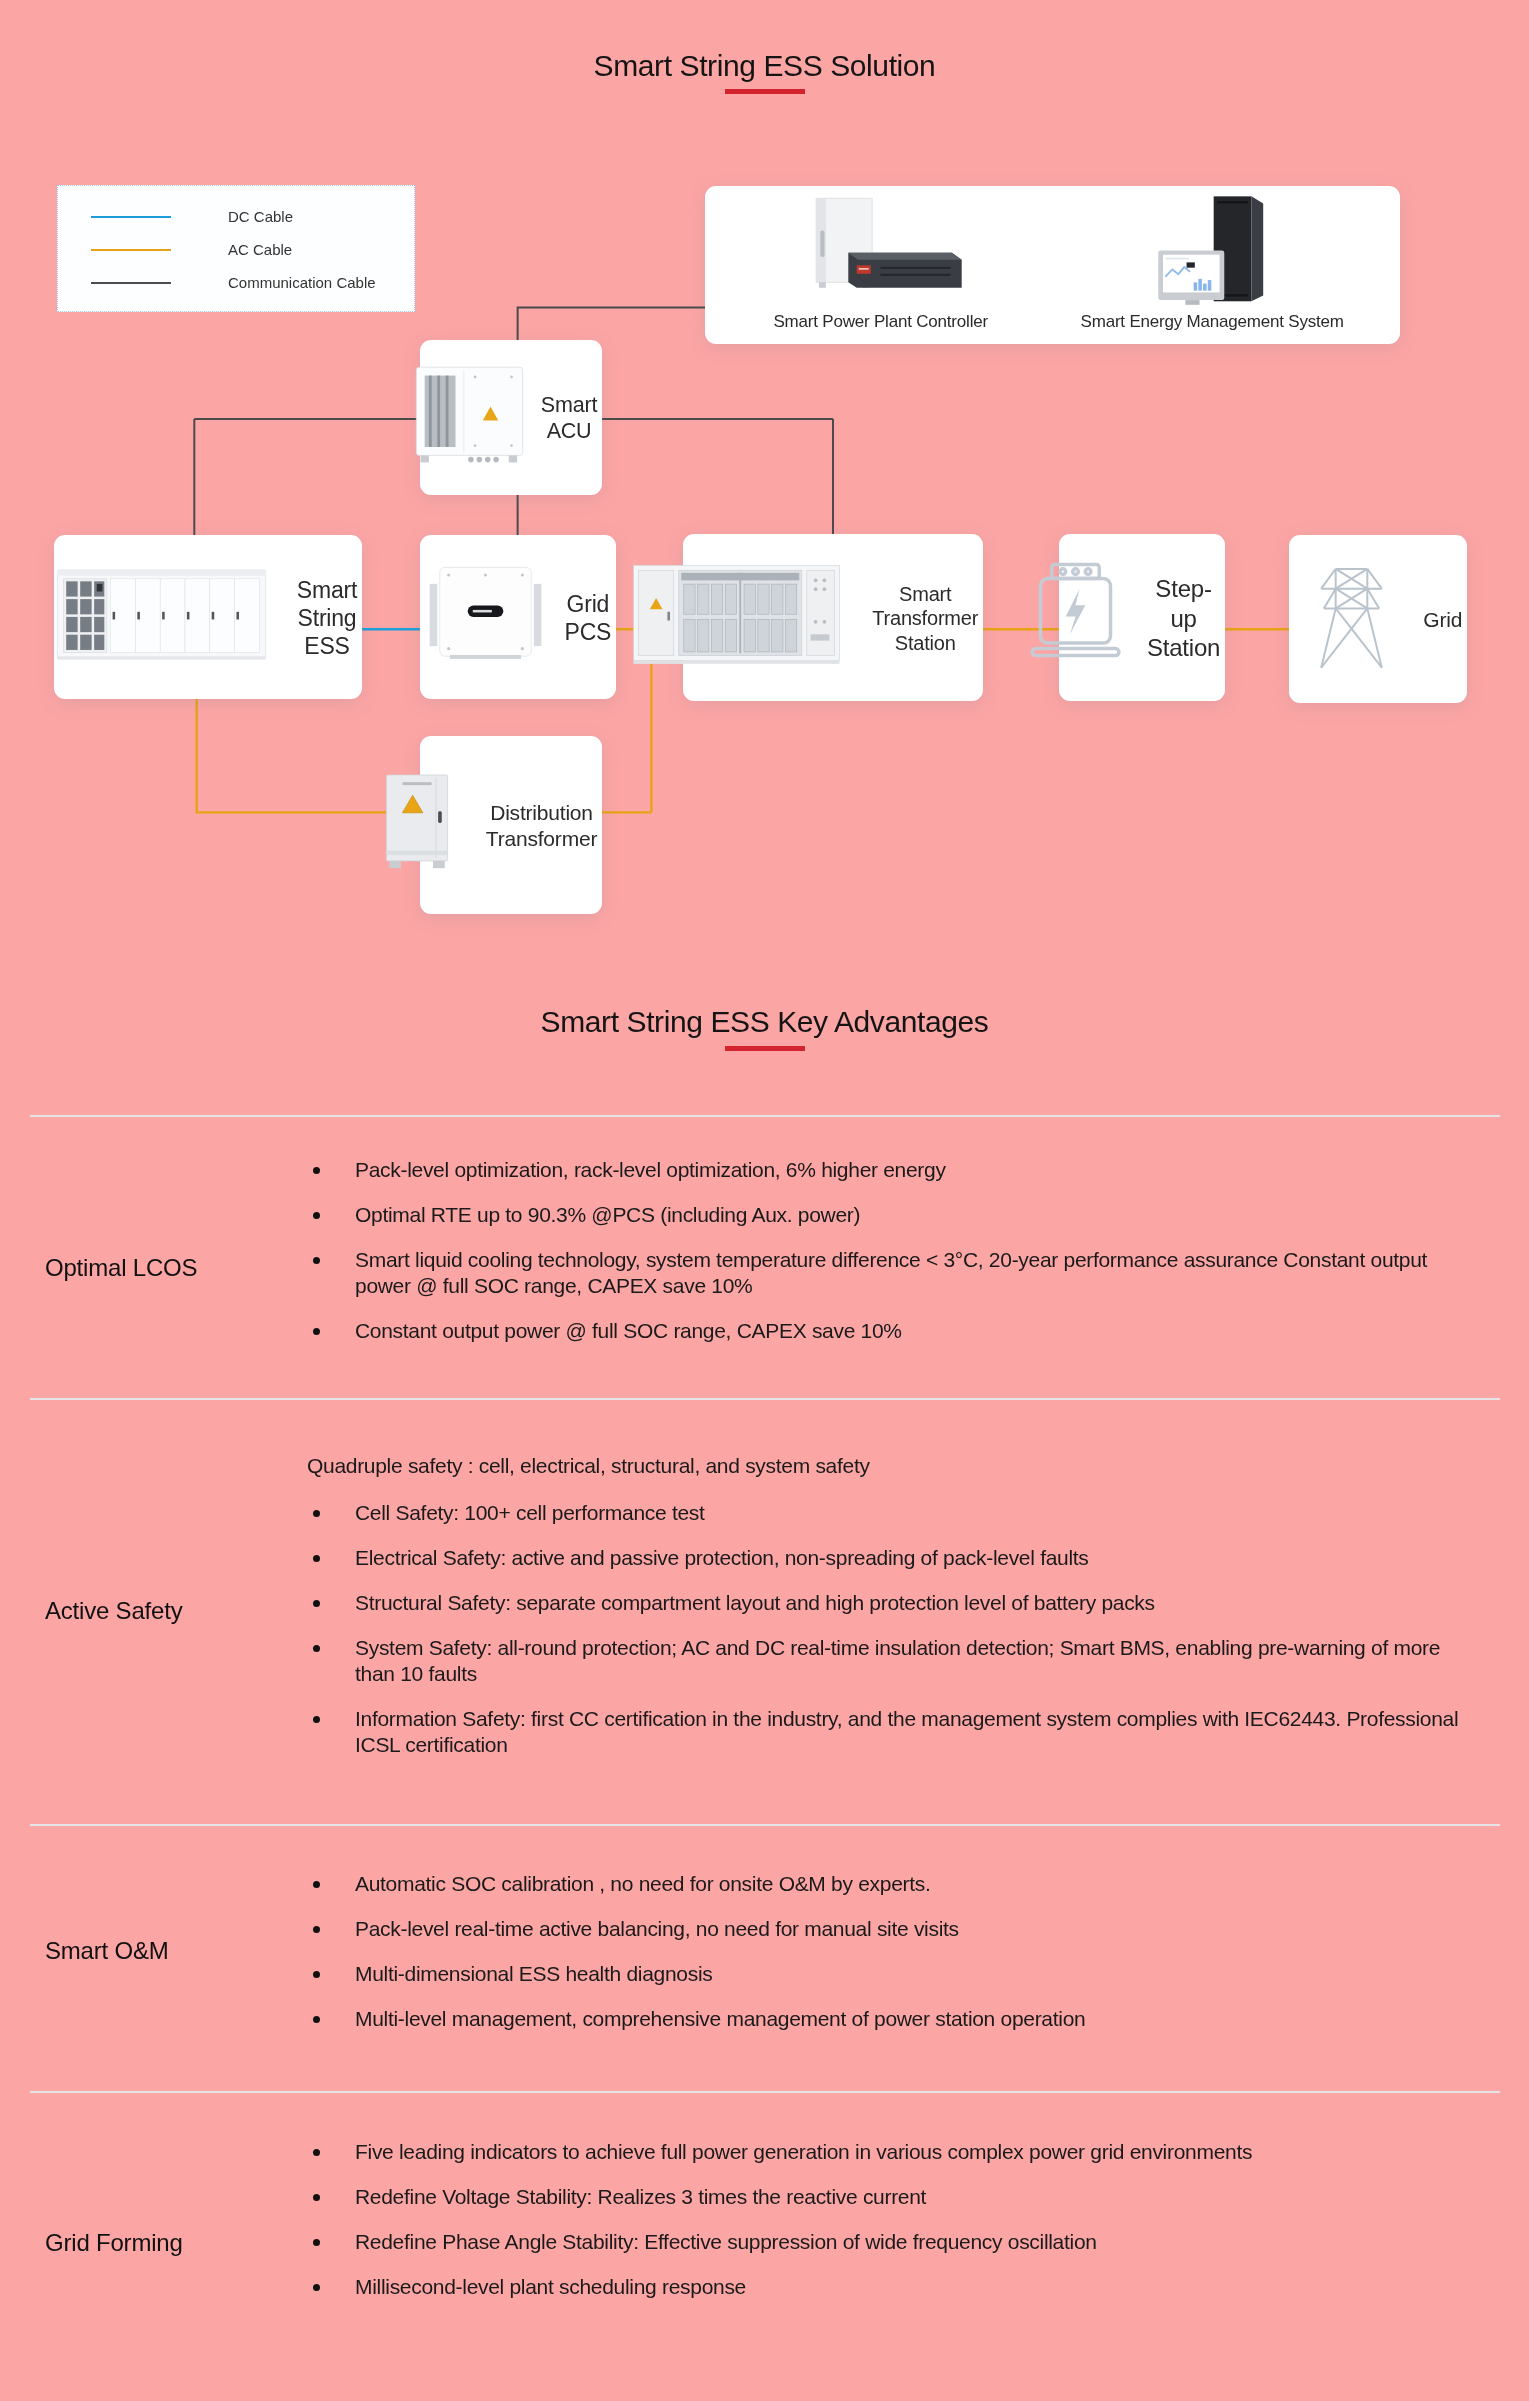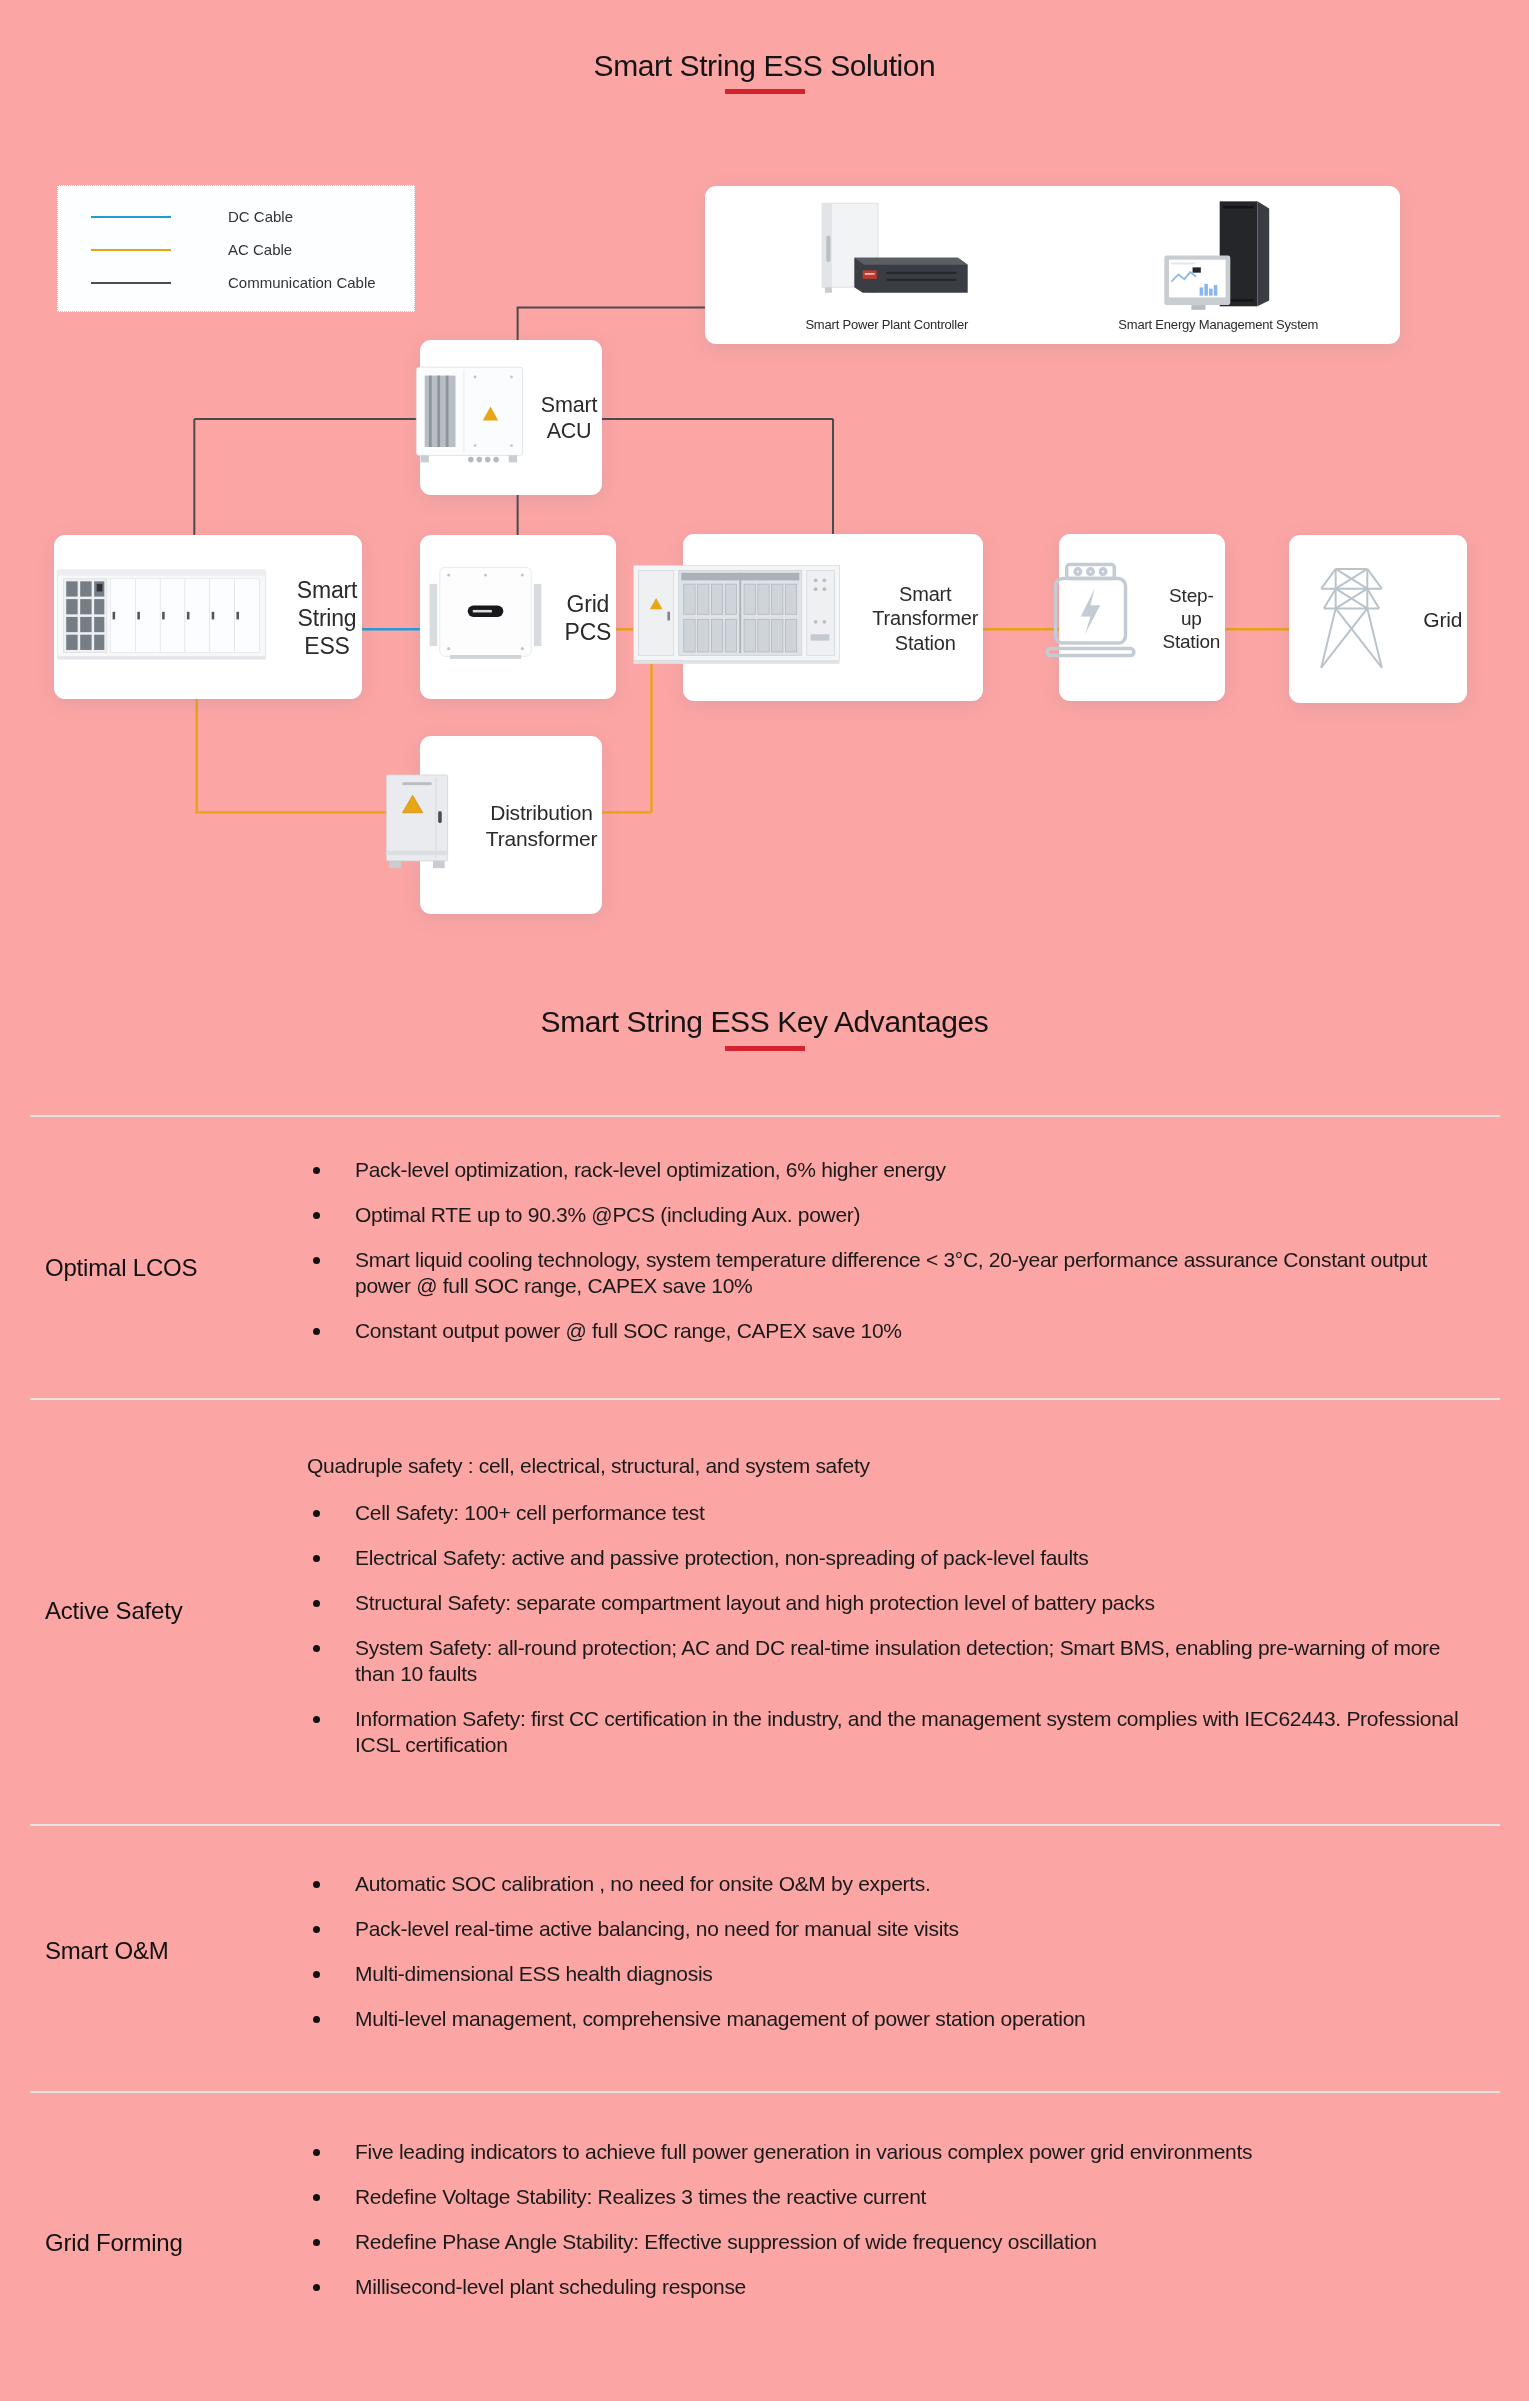--- a/index.html
+++ b/index.html
@@ -20,21 +20,21 @@
 
   
   .card { position:absolute; background:#fff; border-radius:11px;
     box-shadow:0 4px 17.5px rgba(120,130,145,.18);
     display:flex; align-items:center; justify-content:flex-end;
     padding:8px 4.8px 12.7px; }
   .card svg { flex:none; }
   .node-label { font-size:21px; color:#2b2b2b; text-align:center; letter-spacing:-0.2px; line-height:1.22; margin-top:6.4px; }
   .dual-card { flex-direction:row; justify-content:space-around; align-items:flex-end; padding:9.6px 16px 11px; }
   .figure { display:flex; flex-direction:column; align-items:center; }
-  .figure .node-label { font-size:13px; }
+  .figure .node-label { font-size:17px; }
 
   .wires { position:absolute; left:0; top:0; }
 
   
   .divider { position:absolute; left:29.5px; width:1470px; height:1.6px; background:#e4e4e4; }
   .adv-label { position:absolute; left:45px; transform:translateY(-50%);
     font-size:24px; color:#111; letter-spacing:-0.2px; }
   .bullets { position:absolute; left:307px; width:1155px; list-style:none; }
   .bullets li { position:relative; padding-left:48px; font-size:21px; line-height:26px;
     letter-spacing:-0.3px; color:#1a1a1a; }
@@ -244,21 +244,21 @@
       <g stroke="#c3ccd4" stroke-width="5" fill="none">
         <rect x="56" y="8" width="68" height="20" rx="4"></rect>
         <circle cx="72" cy="18" r="4"></circle>
           <circle cx="90" cy="18" r="4"></circle>
           <circle cx="108" cy="18" r="4"></circle>
         <rect x="40" y="28" width="100" height="92" rx="10"></rect>
         <rect x="28" y="128" width="124" height="10" rx="5"></rect>
       </g>
       <polygon points="96,42 76,82 90,82 82,108 104,66 90,66" fill="#c3ccd4"></polygon>
     </svg>
-    <div class="node-label" style="font-size:19px;">Step-up Station</div>
+    <div class="node-label" style="font-size:24px;">Step-up Station</div>
   </div>
 
   <div class="card" style="left:1289px; top:535px; width:178px; height:168px;">
     <svg width="143" height="112" viewBox="0 0 180 170">
       <g stroke="#b9c3cc" stroke-width="3" fill="none">
         <path d="M66 12 H114"></path>
         <path d="M66 12 L114 42 M114 12 L66 42"></path>
         <path d="M44 42 H136"></path>
         <path d="M44 42 L66 12 M136 42 L114 12"></path>
         <path d="M66 12 V72 M114 12 V72"></path>

